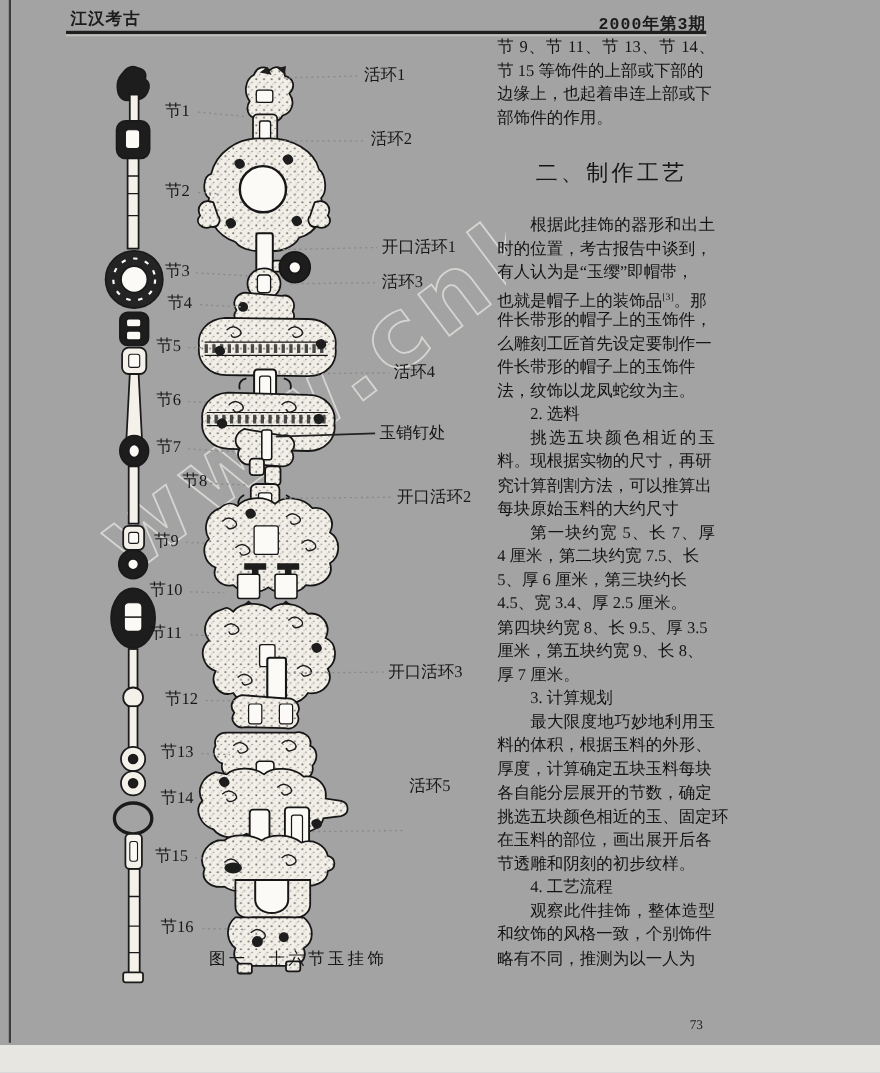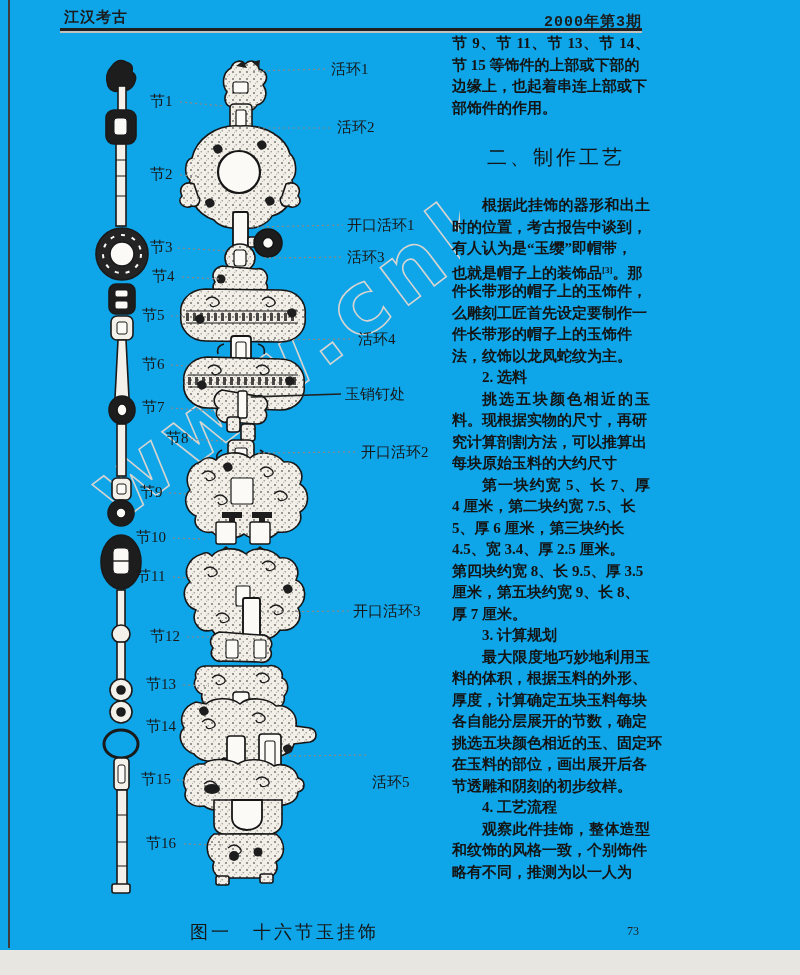--- a/index.html
+++ b/index.html
@@ -1,28 +1,28 @@
 <!DOCTYPE html>
 <html><head>
 <meta charset="utf-8">
 <style>
   html,body{margin:0;padding:0;background:#ffffff;}
-  .page{position:relative;width:800px;height:975px;background:#0ea5e9;overflow:hidden;
+  .page{position:relative;width:800px;height:975px;background:#a3a3a3;overflow:hidden;
         font-family:"Liberation Serif","DejaVu Serif",serif;color:#1c1c1c;}
   .leftline{position:absolute;left:8px;top:0;width:2px;height:948px;background:#3d3d3d;}
   .hdr-journal{position:absolute;left:64px;top:8px;font-size:15px;font-weight:bold;letter-spacing:1px;}
   .hdr-issue{position:absolute;right:158px;top:12px;font-size:15px;font-weight:bold;letter-spacing:1px;font-family:Liberation Mono, monospace;}
   .rule{position:absolute;left:60px;top:28px;width:582px;height:3px;background:#1f1f1f;box-shadow:0 2px 0 0 #c3c1bd;}
   .figsvg{position:absolute;left:0;top:0;}
   .flbl{position:absolute;font-size:15px;line-height:17px;white-space:nowrap;color:#181818;}
-  .caption{position:absolute;left:190px;top:920px;font-size:18px;letter-spacing:3px;color:#161616;text-align:center;}
+  .caption{position:absolute;left:190px;top:862px;font-size:15px;letter-spacing:3px;color:#161616;text-align:center;}
   .pageno{position:absolute;left:627px;top:924px;font-size:12px;color:#222;}
   .bstrip{position:absolute;left:0;top:950px;width:800px;height:25px;background:#e8e6e1;}
   .col{position:absolute;left:452px;top:33px;width:198px;font-size:15px;color:#141414;}
-  .ln{line-height:21.5px;height:21.5px;white-space:nowrap;font-weight:bold;}
+  .ln{line-height:21.5px;height:21.5px;white-space:nowrap;}
   .in{padding-left:30px;}
   .js{white-space:normal;text-align:justify;text-align-last:justify;}
   .heading{height:76px;display:flex;align-items:center;justify-content:center;
            font-size:20px;font-weight:normal;letter-spacing:3px;padding-left:10px;}
   sup.ref{font-size:9px;vertical-align:5px;}
 </style>
 </head>
 <body>
 
 <div class="page">
@@ -239,21 +239,21 @@
   <div class="flbl" style="left:146px;top:835px">节16</div>
 
   <div class="flbl" style="left:331px;top:61px">活环1</div>
   <div class="flbl" style="left:337px;top:119px">活环2</div>
   <div class="flbl" style="left:347px;top:217px">开口活环1</div>
   <div class="flbl" style="left:347px;top:249px">活环3</div>
   <div class="flbl" style="left:358px;top:331px">活环4</div>
   <div class="flbl" style="left:345px;top:386px">玉销钉处</div>
   <div class="flbl" style="left:361px;top:444px">开口活环2</div>
   <div class="flbl" style="left:353px;top:603px">开口活环3</div>
-  <div class="flbl" style="left:372px;top:774px">活环5</div>
+  <div class="flbl" style="left:372px;top:707px">活环5</div>
 
   <div class="caption">图一　十六节玉挂饰</div>
 
   <div class="col">
     <div class="ln js">节 9、节 11、节 13、节 14、</div>
     <div class="ln">节 15 等饰件的上部或下部的</div>
     <div class="ln">边缘上，也起着串连上部或下</div>
     <div class="ln">部饰件的作用。</div>
 
     <div class="heading">二、制作工艺</div>

